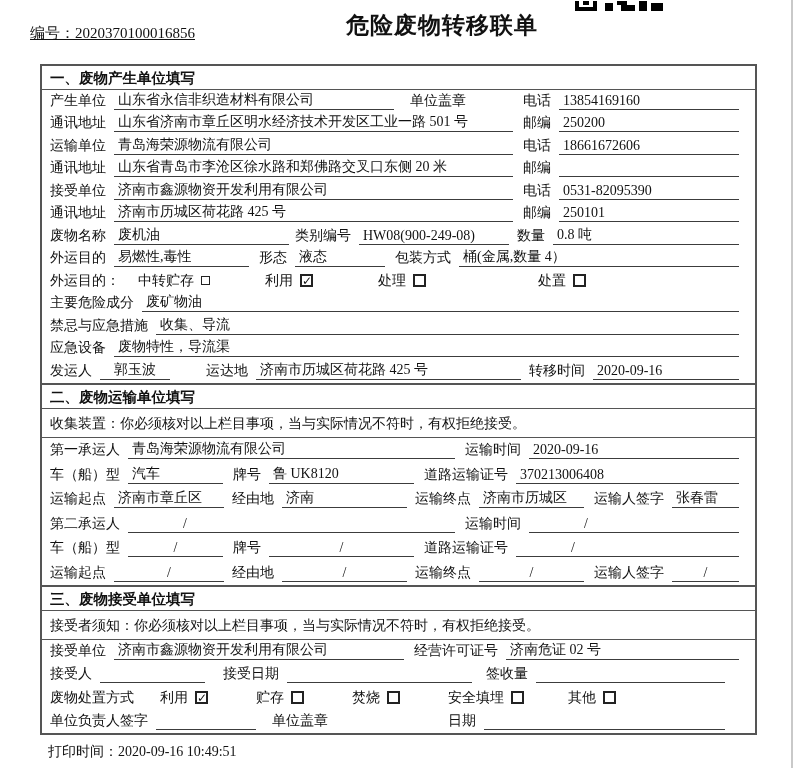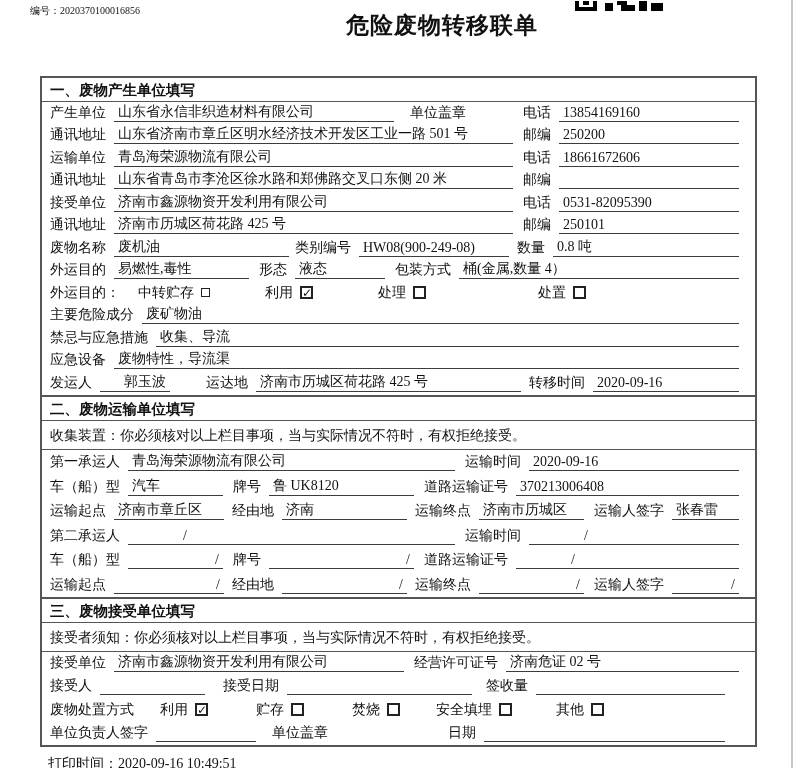--- a/index.html
+++ b/index.html
@@ -5,47 +5,47 @@
   * { box-sizing: border-box; margin: 0; padding: 0; }
   html,body { background:#ffffff; width:796px; }
   body {
     font-family: "Liberation Serif", "DejaVu Serif", serif;
     color:#111111; font-size:14px; position:relative; height:768px; overflow:hidden;
   }
   .window-edge { position:absolute; top:0; left:791px; width:2px; height:768px; background:#c9c9c9; }
   .qr { position:absolute; left:575px; top:0; }
 
   .head { position:relative; height:64px; padding-top:10px; }
-  .no-line { position:absolute; left:30px; top:4px; font-size:10px; white-space:nowrap; }
+  .no-line { position:absolute; left:30px; top:24px; font-size:15px; white-space:nowrap;text-decoration:underline; }
   .title {
     margin-left:88px; width:708px; text-align:center;
     font-family:"Liberation Sans","DejaVu Sans",sans-serif;
     font-size:23px; font-weight:700; letter-spacing:1px;
   }
 
   .form { margin-left:40px; width:717px; }
   .box { border:2px solid #555; background:#fff; margin-top:-2px; }
-  .box:first-child { margin-top:12px; }
+  .box:first-child { margin-top:0; }
   .sec-title {
     font-family:"Liberation Sans","DejaVu Sans",sans-serif;
     font-weight:700; font-size:14.5px; padding:3px 8px 2px 8px;
     border-bottom:1px solid #555; height:24px; line-height:19px;
   }
   .note-row { padding:5px 8px 4px 8px; border-bottom:1px solid #555; height:29px; line-height:20px; }
 
   .row { display:flex; align-items:flex-end; padding:0 16px 3px 8px; }
   .h1r { height:22.5px; }  
   .h2r { height:24.6px; }  
   .h3r { height:23.2px; }  
   .lbl { white-space:nowrap; margin-right:8px; flex:0 0 auto; }
   .val {
     border-bottom:1px solid #3c3c3c; padding:0 4px; white-space:nowrap;
     min-height:17px; flex:0 0 auto; overflow:hidden;
   }
-  .ctr { text-align:right; }
+  .ctr { text-align:center; }
   .sl  { text-align:left; padding-left:55px; }
   .v-flex { flex:1 1 auto; }
   .mr10 { margin-right:10px; }
   .mr14 { margin-right:14px; }
   .mla { margin-left:auto; }
   .w70{width:70px}.w90{width:90px}.w95{width:95px}.w100{width:100px}.w105{width:105px}
   .w110{width:110px}.w125{width:125px}.w135{width:135px}.w145{width:145px}.w150{width:150px}
   .w175{width:175px}.w180{width:180px}.w185{width:185px}.w210{width:210px}.w265{width:265px}
   .w280{width:280px}.w290{width:290px}
 
@@ -283,21 +283,21 @@
         <span class="cb checked">✓</span>
       </span>
       <span class="opt" style="margin-left:48px">
         <span>贮存</span>
         <span class="cb"></span>
       </span>
       <span class="opt" style="margin-left:48px">
         <span>焚烧</span>
         <span class="cb"></span>
       </span>
-      <span class="opt" style="margin-left:36px">
+      <span class="opt" style="margin-left:48px">
         <span>安全填埋</span>
         <span class="cb"></span>
       </span>
       <span class="opt" style="margin-left:44px">
         <span>其他</span>
         <span class="cb"></span>
       </span>
     </div>
 
     <div class="row h3r">

